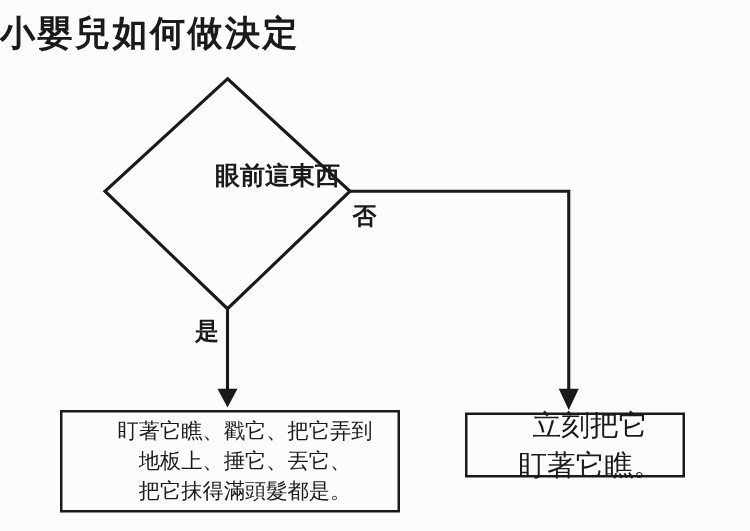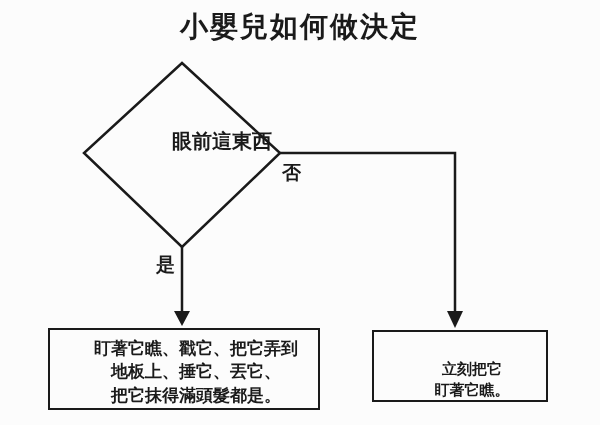--- a/index.html
+++ b/index.html
@@ -17,21 +17,21 @@
   }
   .canvas svg{
     position:absolute;
     left:0;top:0;
     width:600px;height:425px;
   }
   .title{
     position:absolute;
     left:0;top:8px;
     width:100%;
-    text-align:center;
+    text-align:left;
     font-size:28px;
     font-weight:bold;
     letter-spacing:2px;
     margin:0;
   }
   .diamond-text{
     position:absolute;
     left:92px;top:128px;
     width:180px;
     text-align:right;
@@ -45,36 +45,36 @@
     font-weight:bold;
   }
   .label-no{left:282px;top:160px;}
   .label-yes{left:156px;top:252px;}
   .action-box{
     position:absolute;
     border:2.5px solid #1a1a1a;
     background:#fcfcfc;
     display:flex;
     flex-direction:column;
-    justify-content:flex-end;
+    justify-content:center;
     text-align:center;
-    font-weight:bold;
+    font-weight:normal;
     box-sizing:border-box;
     padding-left:24px;
   }
   .box-left{
     left:48px;top:328px;
     width:272px;height:82px;
     font-size:17px;
     line-height:1.4;
   }
   .box-right{
     left:372px;top:330px;
-    width:176px;height:72px;
-    font-size:15px;
+    width:176px;height:52px;
+    font-size:23px;
     line-height:1.4;
   }
 </style>
 </head>
 <body>
 
 <div class="canvas">
 
   <svg viewBox="0 0 600 425" aria-hidden="true">
 

